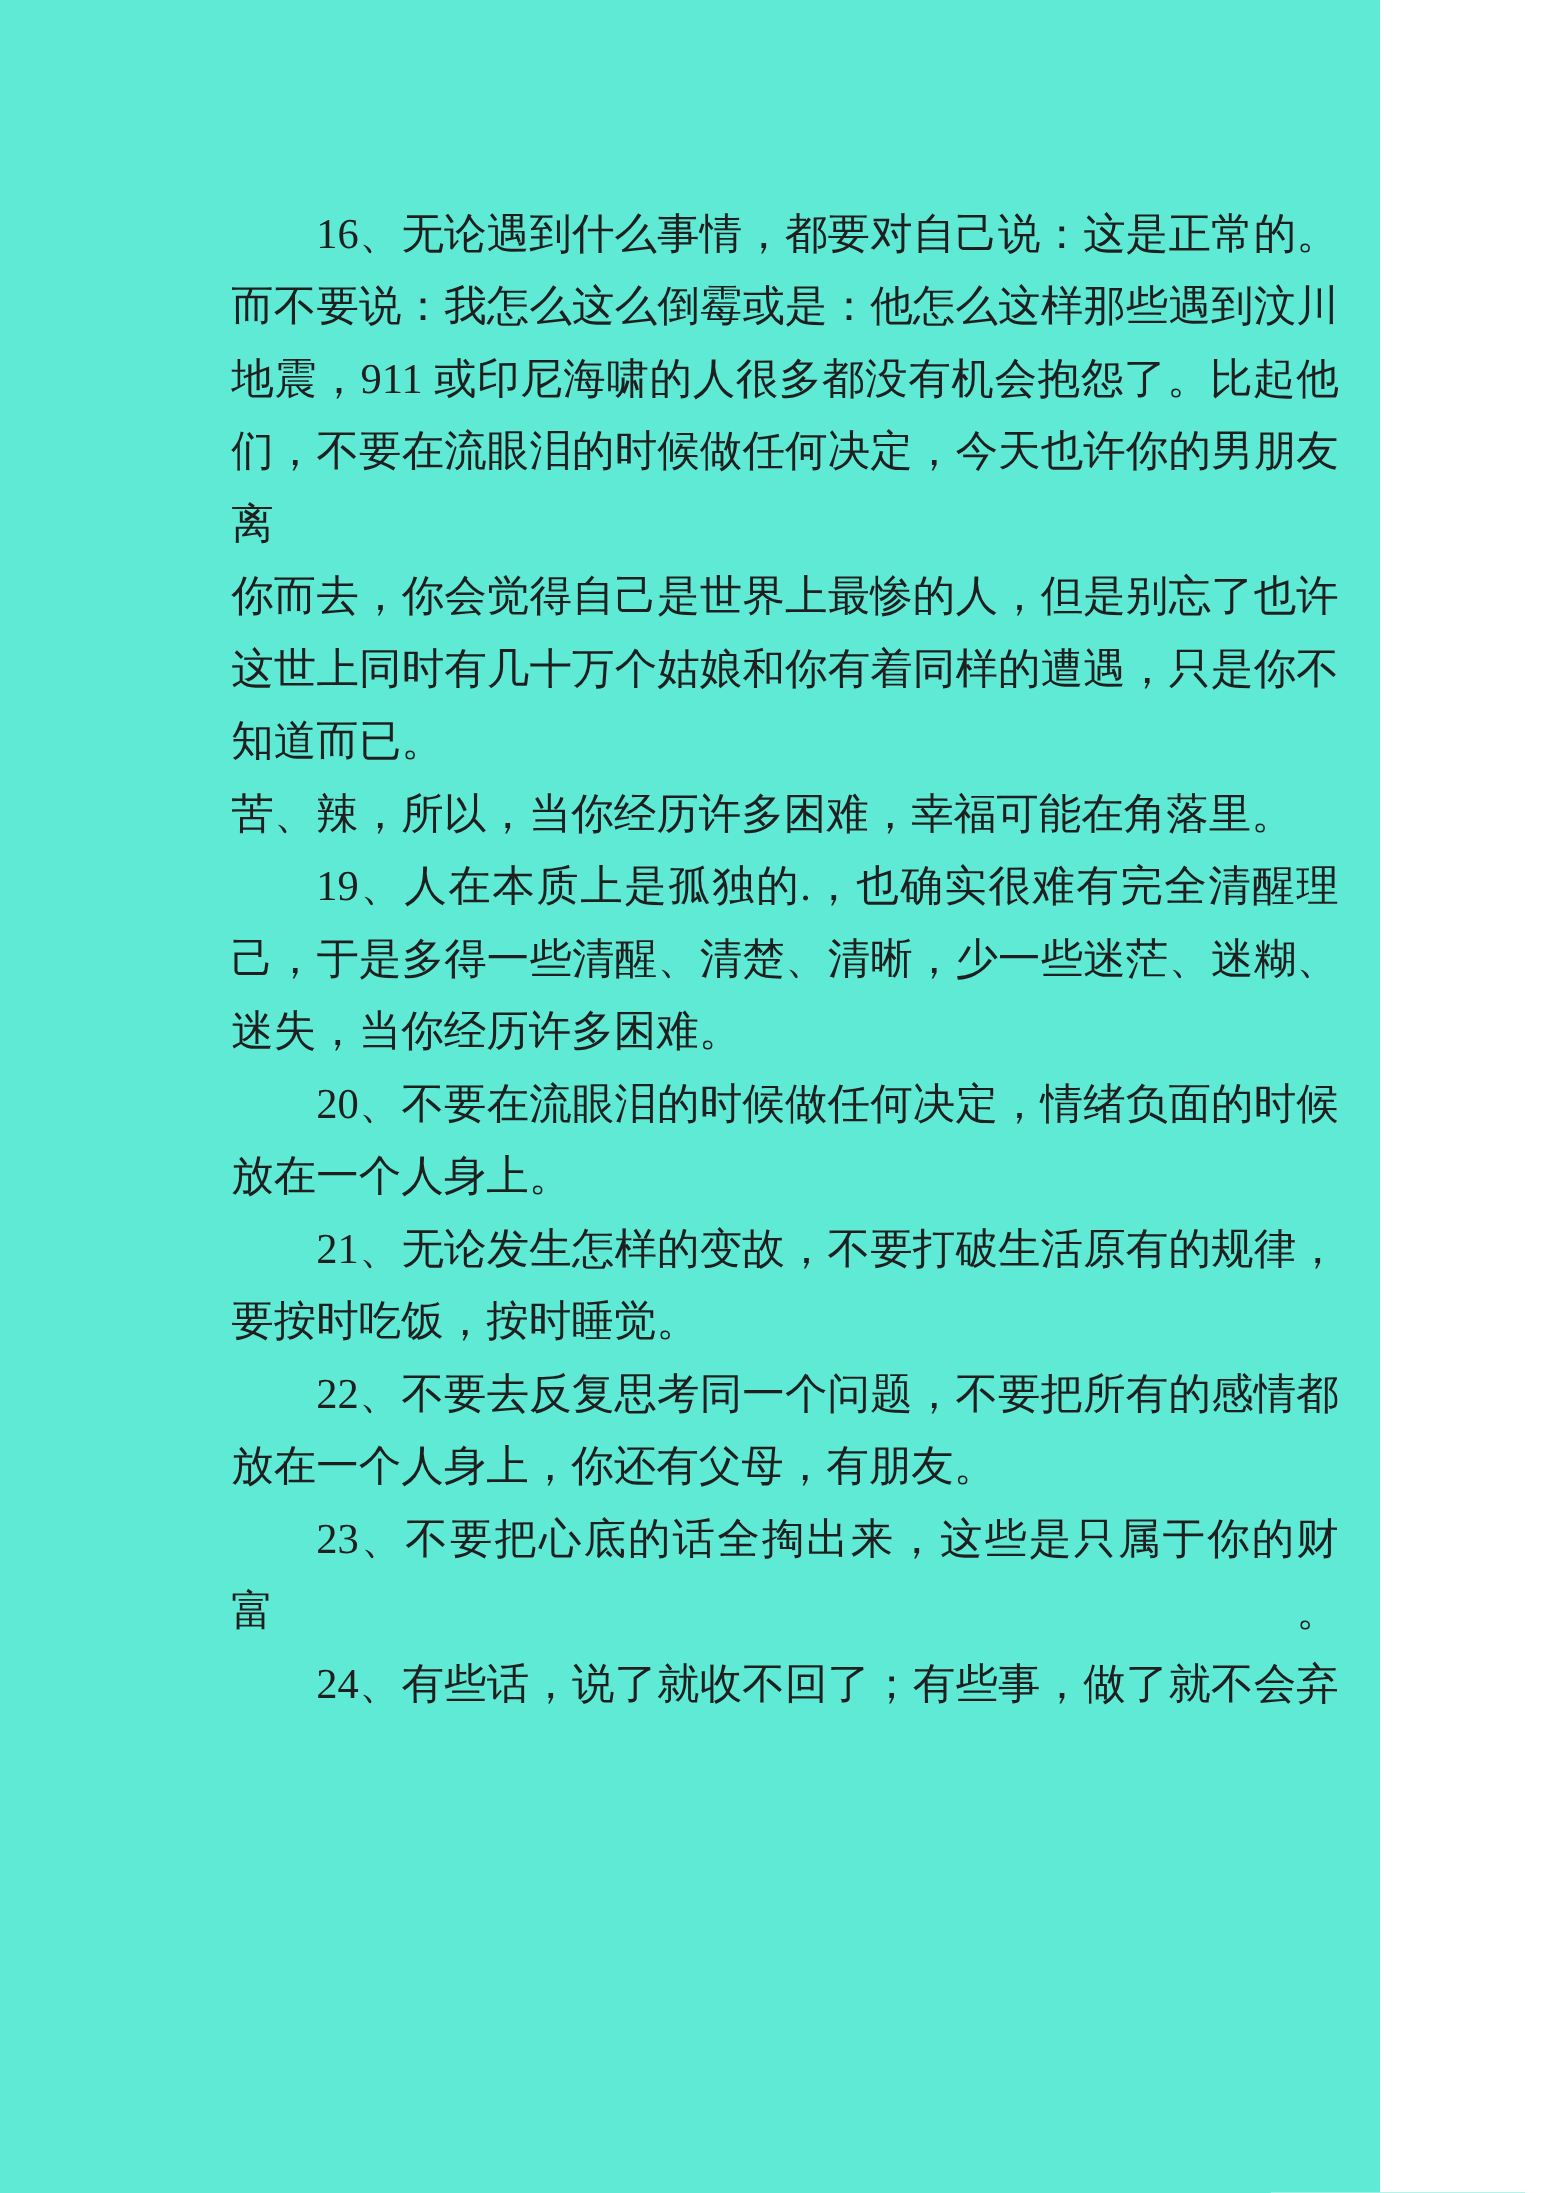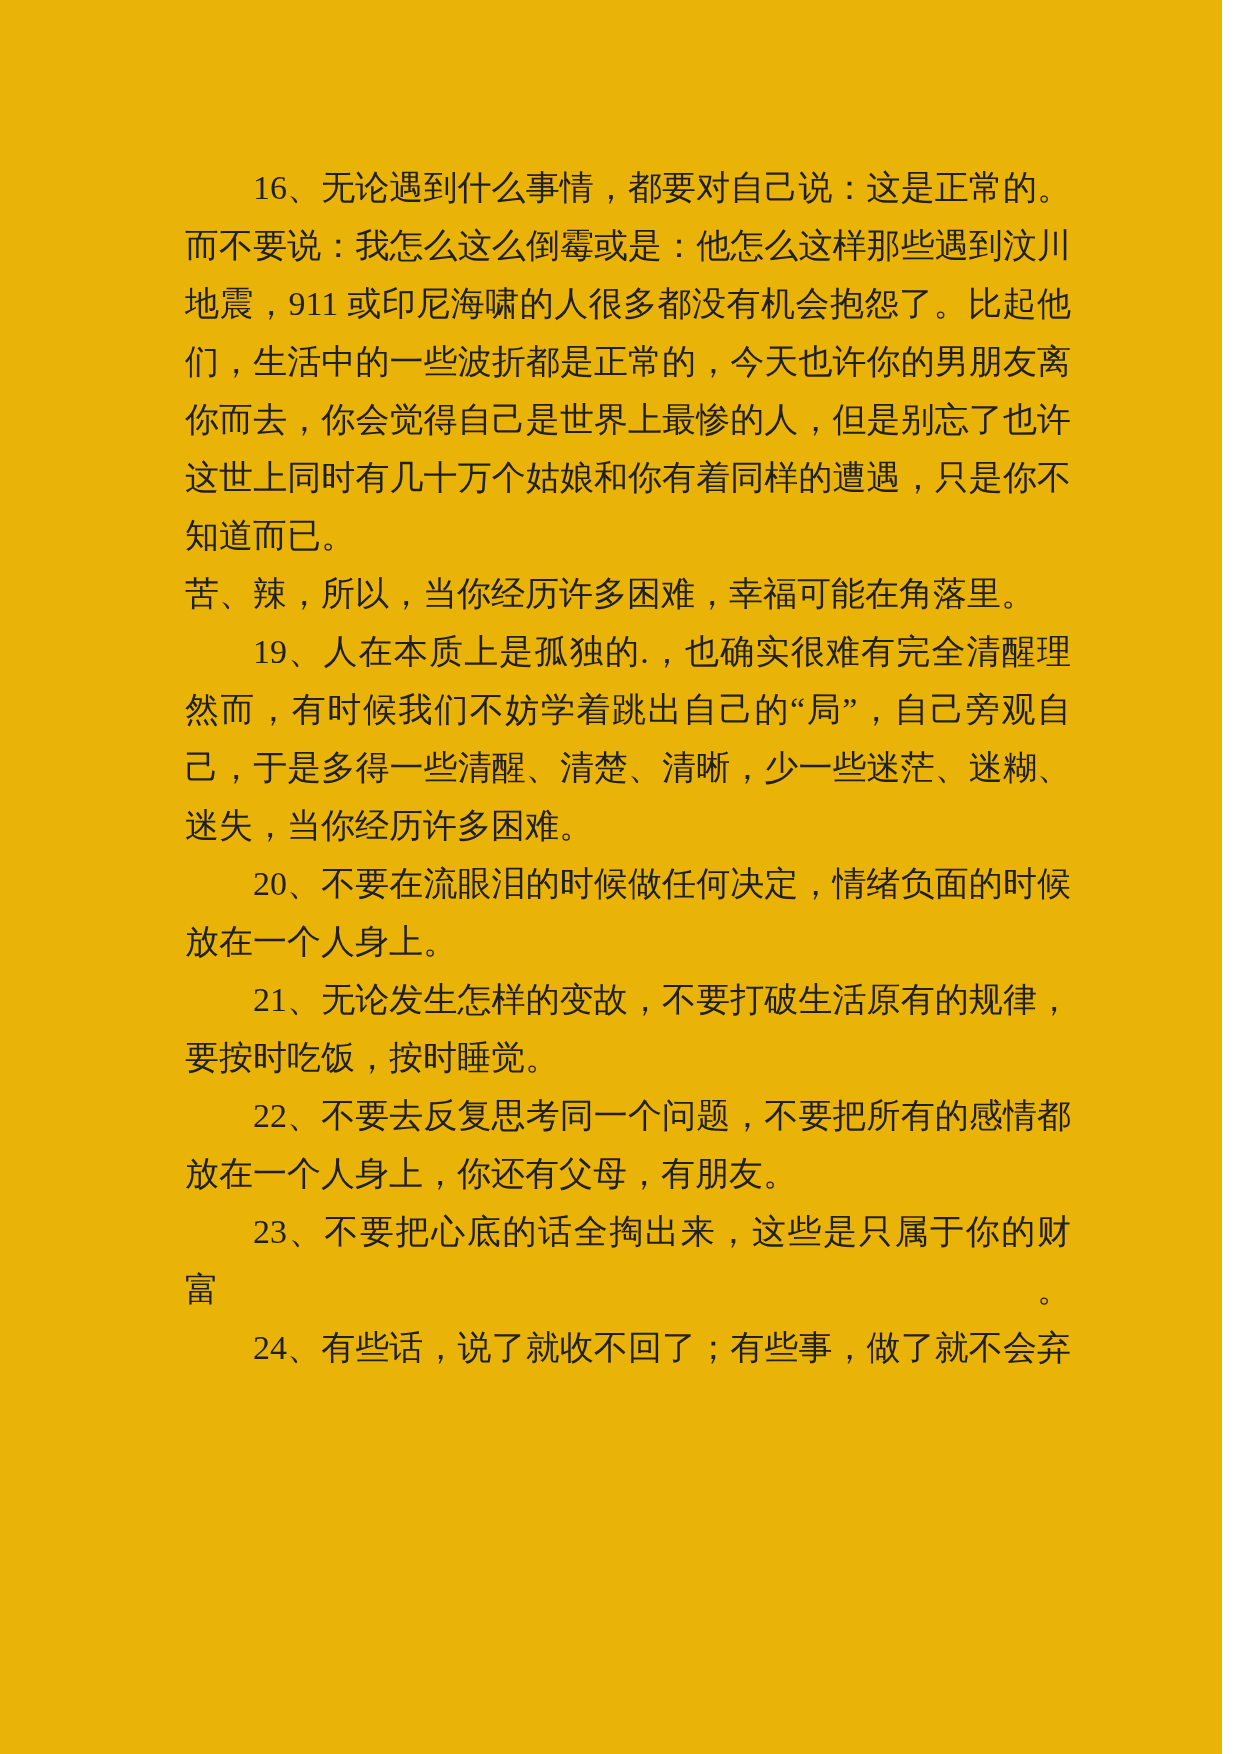--- a/index.html
+++ b/index.html
@@ -6,23 +6,23 @@
     margin: 0;
     padding: 0;
   }
   body {
     width: 1241px;
     height: 1754px;
     background: #ffffff;
   }
   .page {
     position: relative;
-    width: 1222px;
+    width: 1104px;
     height: 1754px;
-    background: #eab308;
+    background: #5eead4;
     overflow: hidden;
   }
   .textblock {
     position: absolute;
     left: 185px;
     top: 159px;
     width: 886px;
     font-family: "Liberation Serif", "DejaVu Serif", serif;
     font-size: 34px;
     line-height: 58px;
@@ -52,34 +52,33 @@
 </head>
 <body>
 
 <div class="page">
   <div class="textblock">
 
     <div class="para">
       <div class="line indent fill">16、无论遇到什么事情，都要对自己说：这是正常的。</div>
       <div class="line fill">而不要说：我怎么这么倒霉或是：他怎么这样那些遇到汶川</div>
       <div class="line fill">地震，911 或印尼海啸的人很多都没有机会抱怨了。比起他</div>
-      <div class="line fill">们，生活中的一些波折都是正常的，今天也许你的男朋友离</div>
+      <div class="line fill">们，不要在流眼泪的时候做任何决定，今天也许你的男朋友离</div>
       <div class="line fill">你而去，你会觉得自己是世界上最惨的人，但是别忘了也许</div>
       <div class="line fill">这世上同时有几十万个姑娘和你有着同样的遭遇，只是你不</div>
       <div class="line end">知道而已。</div>
     </div>
 
     <div class="para">
       <div class="line end">苦、辣，所以，当你经历许多困难，幸福可能在角落里。</div>
     </div>
 
 
     <div class="para">
       <div class="line indent fill">19、人在本质上是孤独的.，也确实很难有完全清醒理</div>
-      <div class="line fill">然而，有时候我们不妨学着跳出自己的“局”，自己旁观自</div>
       <div class="line fill">己，于是多得一些清醒、清楚、清晰，少一些迷茫、迷糊、</div>
       <div class="line end">迷失，当你经历许多困难。</div>
     </div>
 
     <div class="para">
       <div class="line indent fill">20、不要在流眼泪的时候做任何决定，情绪负面的时候</div>
       <div class="line end">放在一个人身上。</div>
     </div>
 
     <div class="para">

